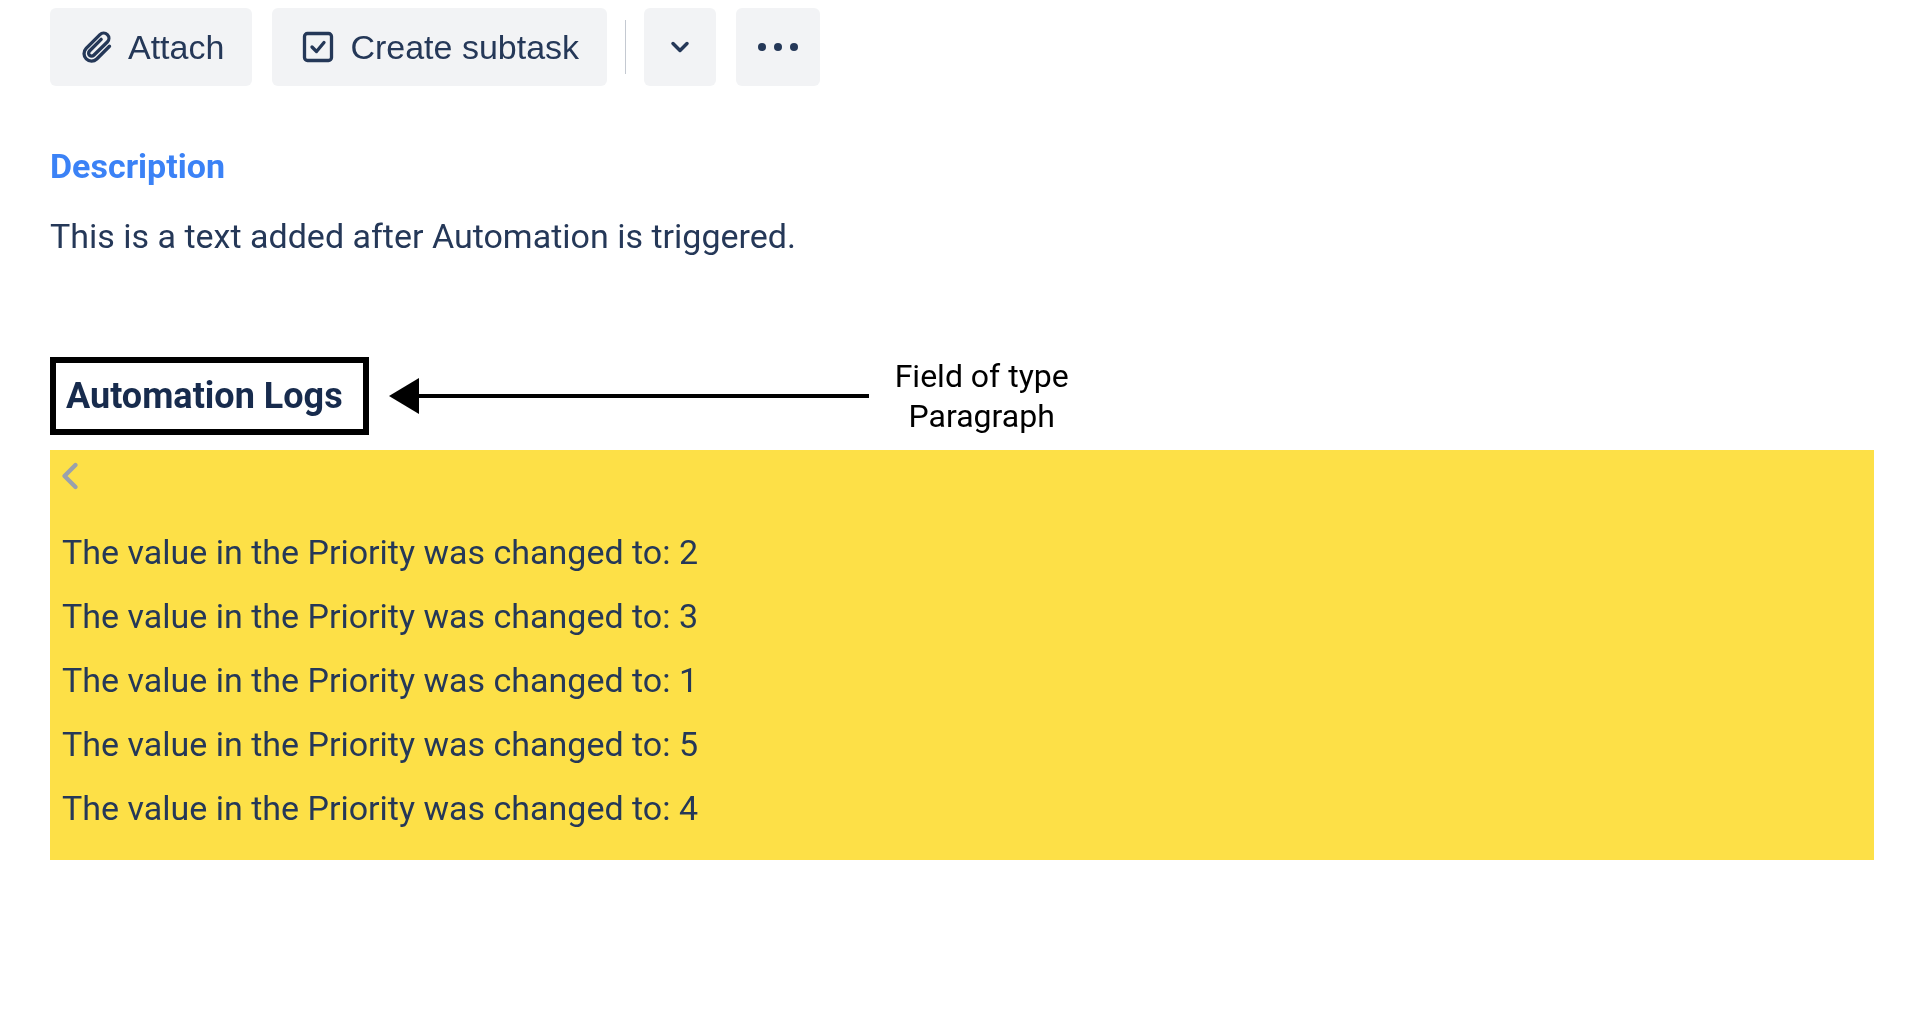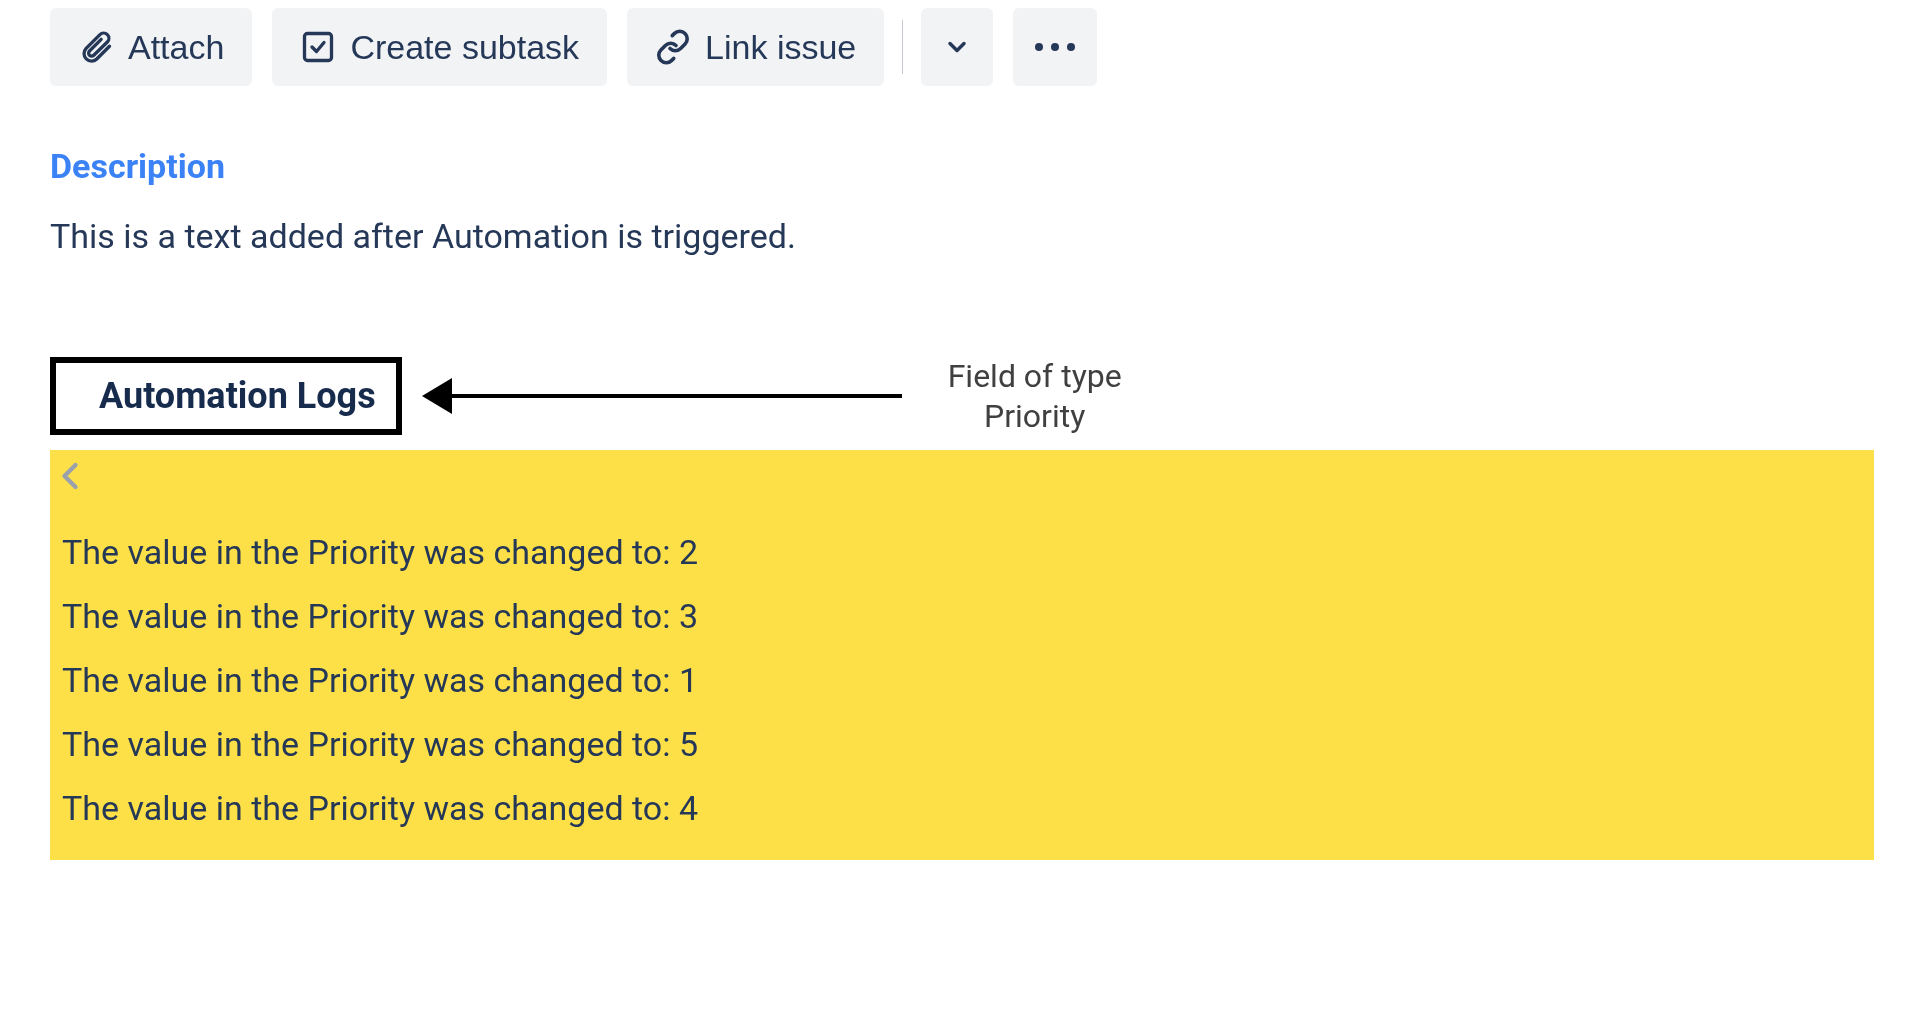--- a/index.html
+++ b/index.html
@@ -68,44 +68,43 @@
     }
     .automation-title-box {
       border: 6px solid #000;
       padding: 12px 20px 12px 10px;
       display: inline-block;
     }
     .automation-title {
       font-size: 36px;
       font-weight: 700;
       color: #172b4d;
-      margin-left: 33px;
     }
     .arrow-wrap {
       display: flex;
       align-items: center;
     }
     .arrow-line {
       width: 450px;
       height: 4px;
       background: #000;
     }
     .arrow-head {
       width: 0;
       height: 0;
       border-top: 18px solid transparent;
       border-bottom: 18px solid transparent;
       border-right: 30px solid #000;
     }
     .annotation {
       font-size: 32px;
-      color: #404040;
+      color: #000000;
       line-height: 1.25;
       text-align: center;
-      margin-left: 26px;
+      margin-left: 6px;
     }
     .logs-panel {
       background: #fde047;
       margin-top: 14px;
       padding: 70px 12px 20px 12px;
       position: relative;
     }
     .chevron-left {
       position: absolute;
       top: 4px;
@@ -146,29 +145,20 @@
     <button class="btn">
       <span class="icon">
         <svg width="36" height="36" viewBox="0 0 24 24" fill="none" stroke="#253858" stroke-width="2.2" stroke-linecap="round" stroke-linejoin="round">
           <rect x="3" y="3" width="18" height="18" rx="2"></rect>
           <path d="M8 12l3 3 5-6"></path>
         </svg>
       </span>
       <span>Create subtask</span>
     </button>
 
-    <button class="btn">
-      <span class="icon">
-        <svg width="36" height="36" viewBox="0 0 24 24" fill="none" stroke="#253858" stroke-width="2.4" stroke-linecap="round" stroke-linejoin="round">
-          <path d="M10 13a5 5 0 0 0 7.07 0l3-3a5 5 0 0 0-7.07-7.07l-1.5 1.5"></path>
-          <path d="M14 11a5 5 0 0 0-7.07 0l-3 3a5 5 0 0 0 7.07 7.07l1.5-1.5"></path>
-        </svg>
-      </span>
-      <span>Link issue</span>
-    </button>
 
     <div class="divider"></div>
 
     <button class="btn btn-small">
       <span class="icon">
         <svg width="28" height="28" viewBox="0 0 24 24" fill="none" stroke="#253858" stroke-width="3" stroke-linecap="round" stroke-linejoin="round">
           <polyline points="6 9 12 15 18 9"></polyline>
         </svg>
       </span>
     </button>
@@ -190,21 +180,21 @@
   <div class="automation-header-row">
     <div class="automation-title-box">
       <div class="automation-title">Automation Logs</div>
     </div>
     <div class="arrow-wrap">
       <div class="arrow-head"></div>
       <div class="arrow-line"></div>
     </div>
     <div class="annotation">
       <div>Field of type</div>
-      <div>Priority</div>
+      <div>Paragraph</div>
     </div>
   </div>
 
   <div class="logs-panel">
     <span class="chevron-left icon">
       <svg width="44" height="44" viewBox="0 0 24 24" fill="none" stroke="#9aa1ad" stroke-width="2.4" stroke-linecap="round" stroke-linejoin="round">
         <polyline points="15 18 9 12 15 6"></polyline>
       </svg>
     </span>
     <div class="log-line">The value in the Priority was changed to: 2</div>

